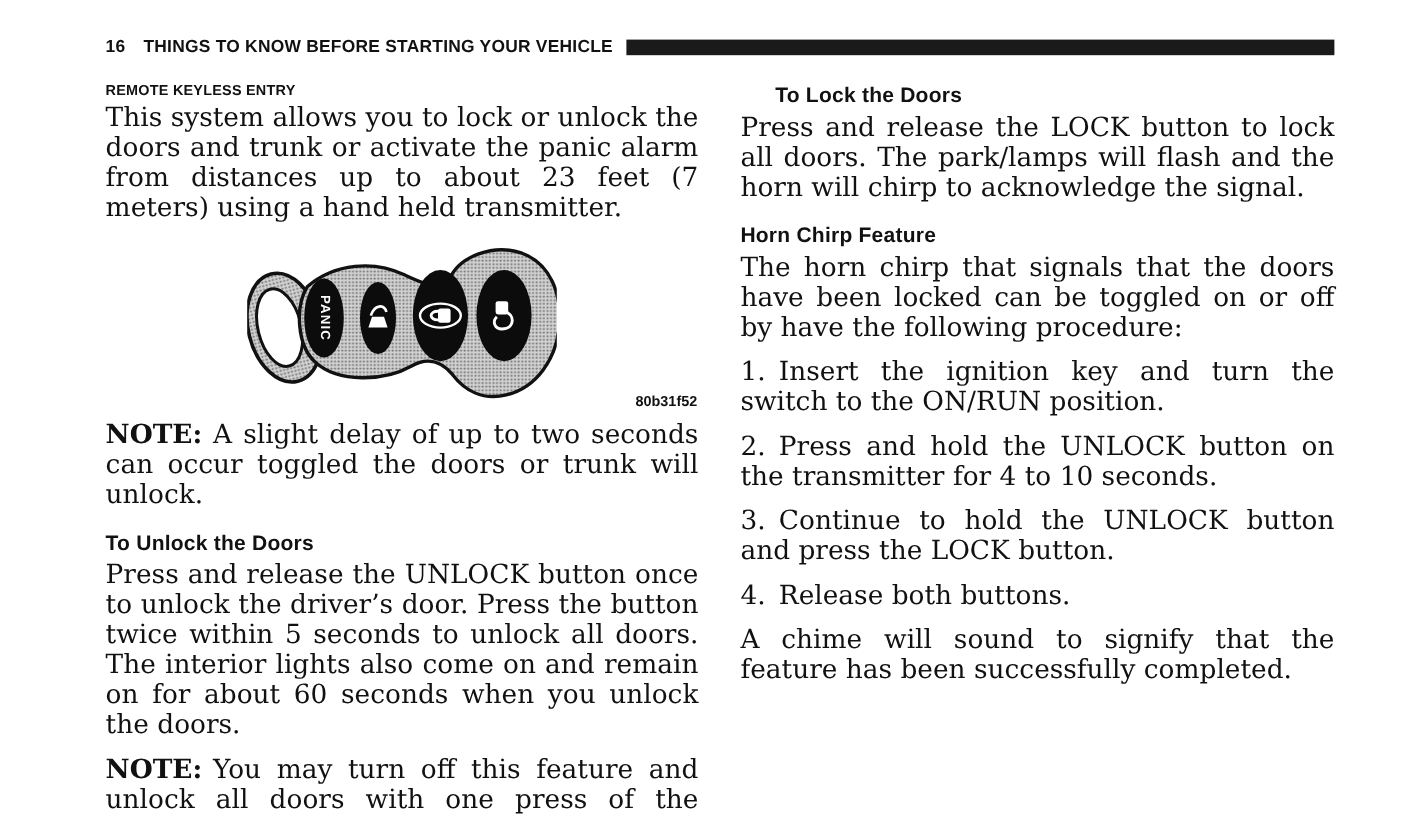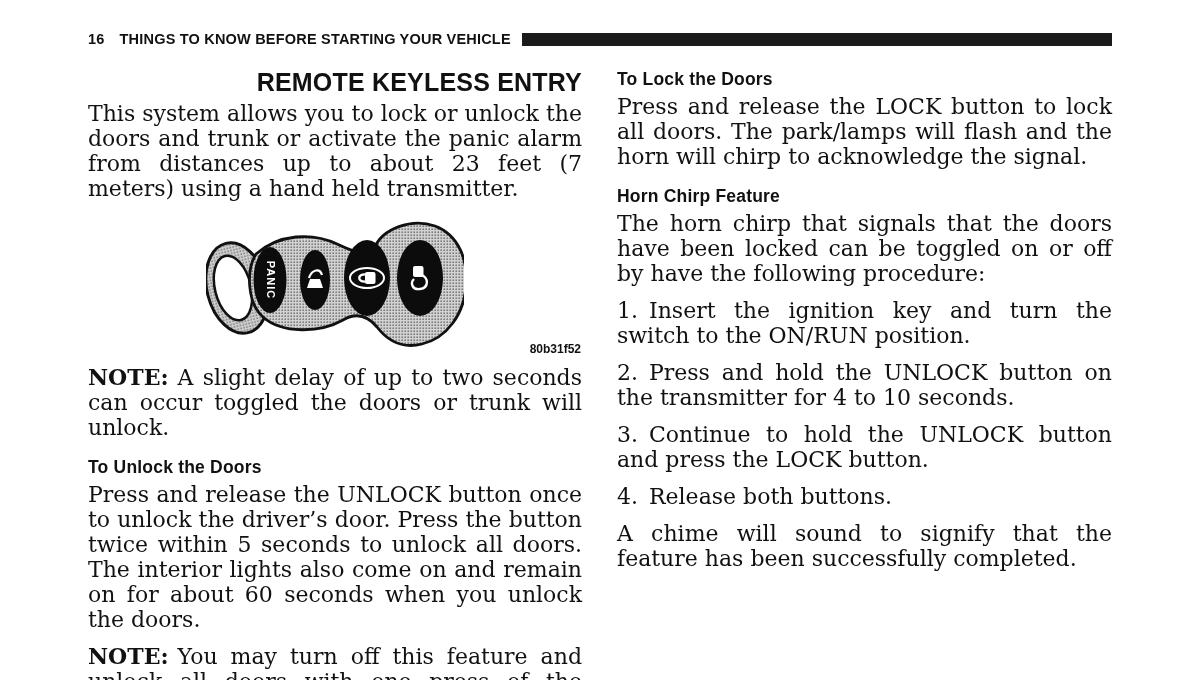--- a/index.html
+++ b/index.html
@@ -34,24 +34,23 @@
     margin-top: 1px;
   }
   
   .columns { display: flex; gap: 35px; margin-top: 21px; }
   .col-left  { width: 494px; }
   .col-right { width: 495px; }
 
   .h-main {
     font-family: "Liberation Sans", sans-serif;
     font-weight: bold;
-    font-size: 25px;
+    font-size: 12px;
     margin: 0 0 4px 0;
     letter-spacing: 0.2px;
-    text-align: right;
   }
   .h-sub {
     font-family: "Liberation Sans", sans-serif;
     font-weight: bold;
     font-size: 17.5px;
     margin: 17px 0 4px 0;
     letter-spacing: 0.2px;
   }
   p.body {
     font-size: 22px;
@@ -151,21 +150,21 @@
 
       <h2 class="h-sub">To Unlock the Doors</h2>
       <p class="body">Press and release the UNLOCK button once to unlock the driver’s door. Press the button twice within 5 seconds to unlock all doors. The interior lights also come on and remain on for about 60 seconds when you unlock the doors.</p>
 
       <p class="body">
         <span class="note-label">NOTE:</span><span>You may turn off this feature and unlock all doors with one press of the button by following the procedure shown in the Central Locking/Unlocking paragraph.</span>
       </p>
     </div>
 
     <div class="col-right">
-      <h2 class="h-sub" style="margin-top:1px;">To Lock the Doors</h2>
+      <h2 class="h-sub" style="margin-top:1px;margin-left:29px;">To Lock the Doors</h2>
       <p class="body">Press and release the LOCK button to lock all doors. The park/lamps will flash and the horn will chirp to acknowledge the signal.</p>
 
       <h2 class="h-sub">Horn Chirp Feature</h2>
       <p class="body">The horn chirp that signals that the doors have been locked can be toggled on or off by have the following procedure:</p>
 
       <p class="body">1. Insert the ignition key and turn the switch to the ON/RUN position.</p>
       <p class="body">2. Press and hold the UNLOCK button on the transmitter for 4 to 10 seconds.</p>
       <p class="body">3. Continue to hold the UNLOCK button and press the LOCK button.</p>
       <p class="body">4. Release both buttons.</p>
       <p class="body">A chime will sound to signify that the feature has been successfully completed.</p>

